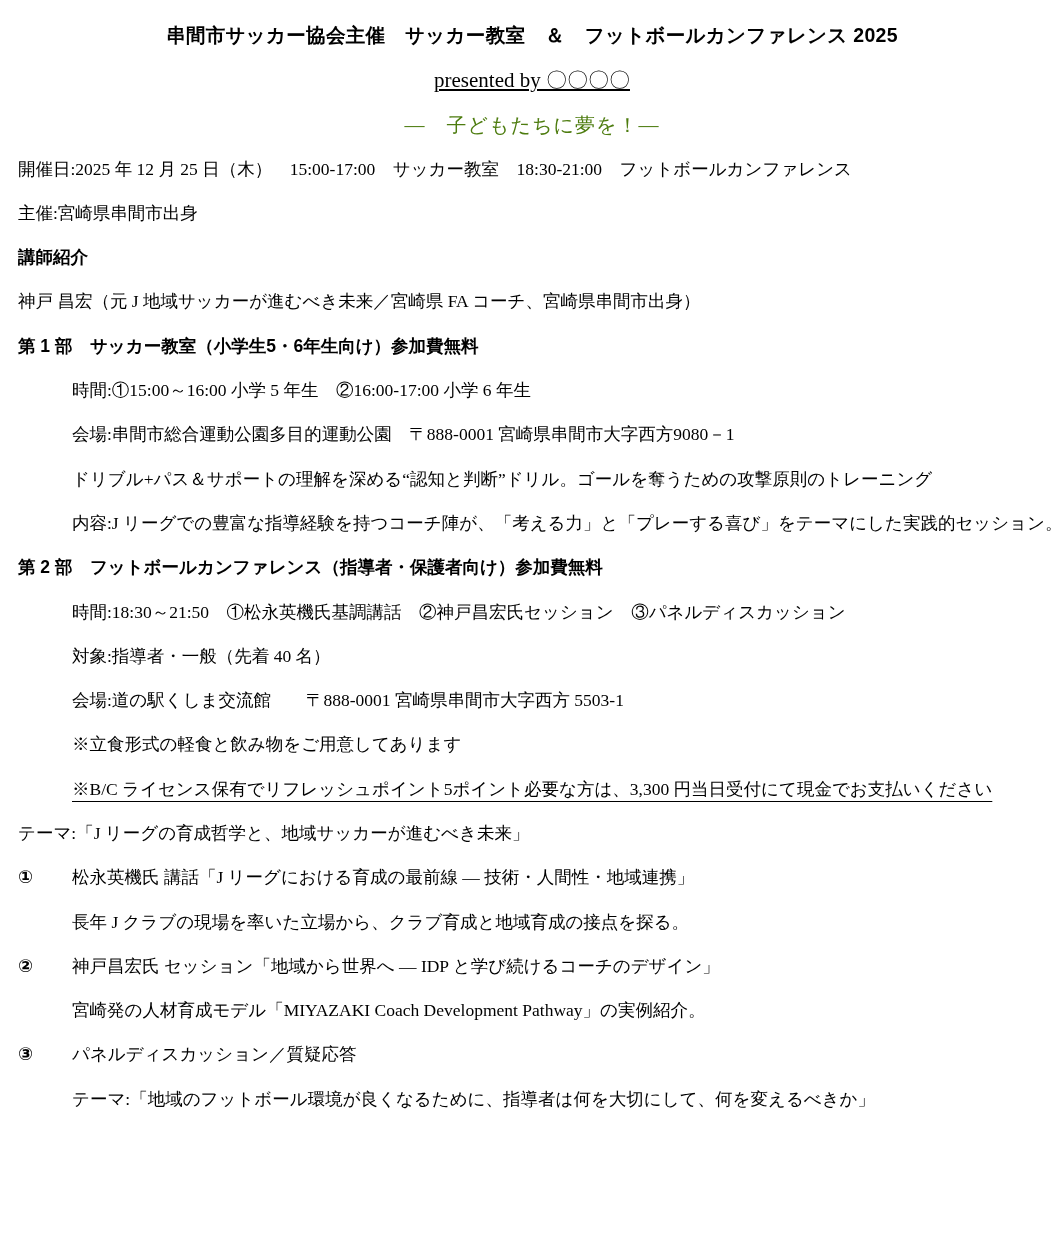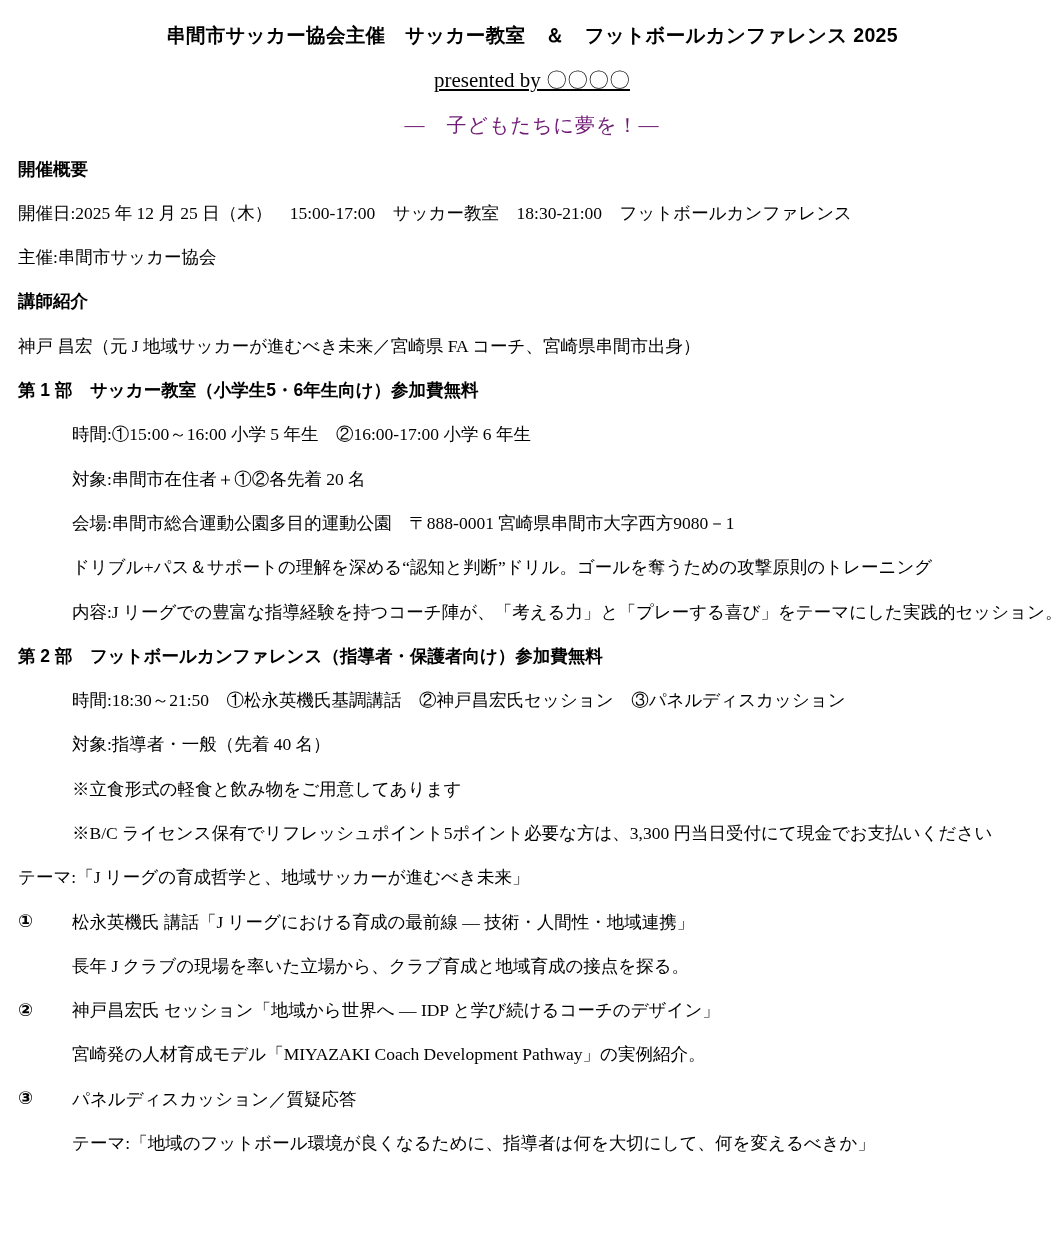--- a/index.html
+++ b/index.html
@@ -35,57 +35,57 @@
   }
   .presented-ln { font-size: 21px; text-decoration: underline; }
   .tagline-ln { font-size: 20px; letter-spacing: 1px; }
   .heading-ln {
     font-family: "Liberation Sans", "DejaVu Sans", sans-serif;
     font-weight: 700;
     font-size: 17.5px;
   }
   .indent { padding-left: 54px; }
   .underline-ln {
+    text-decoration: underline;
     text-decoration-thickness: 1px;
     text-underline-offset: 6px;
   }
   .marker {
     font-family: "Liberation Sans", "DejaVu Sans", sans-serif;
     font-weight: 700;
     font-size: 18px;
     flex: 0 0 54px;
     width: 54px;
   }
 </style>
 </head>
 <body>
 
 <div class="doc">
 
   <div class="ln center title-ln">串間市サッカー協会主催　サッカー教室　＆　フットボールカンファレンス 2025</div>
   <div class="ln center presented-ln">presented by 〇〇〇〇</div>
-  <div class="ln center tagline-ln" style="color: #701a75;">―　子どもたちに夢を！―</div>
+  <div class="ln center tagline-ln" style="color: #4d7c0f;">―　子どもたちに夢を！―</div>
 
-  <div class="ln heading-ln">開催概要</div>
   <div class="ln">開催日:2025 年 12 月 25 日（木）　15:00-17:00　サッカー教室　18:30-21:00　フットボールカンファレンス</div>
-  <div class="ln">主催:串間市サッカー協会</div>
+  <div class="ln">主催:宮崎県串間市出身</div>
 
   <div class="ln heading-ln">講師紹介</div>
   <div class="ln">神戸 昌宏（元 J 地域サッカーが進むべき未来／宮崎県 FA コーチ、宮崎県串間市出身）</div>
 
   <div class="ln heading-ln">第 1 部　サッカー教室（小学生5・6年生向け）参加費無料</div>
   <div class="ln indent">時間:①15:00～16:00 小学 5 年生　②16:00-17:00 小学 6 年生</div>
-  <div class="ln indent">対象:串間市在住者＋①②各先着 20 名</div>
   <div class="ln indent">会場:串間市総合運動公園多目的運動公園　〒888-0001 宮崎県串間市大字西方9080－1</div>
   <div class="ln indent">ドリブル+パス＆サポートの理解を深める“認知と判断”ドリル。ゴールを奪うための攻撃原則のトレーニング</div>
   <div class="ln indent">内容:J リーグでの豊富な指導経験を持つコーチ陣が、「考える力」と「プレーする喜び」をテーマにした実践的セッション。</div>
 
   <div class="ln heading-ln">第 2 部　フットボールカンファレンス（指導者・保護者向け）参加費無料</div>
   <div class="ln indent">時間:18:30～21:50　①松永英機氏基調講話　②神戸昌宏氏セッション　③パネルディスカッション</div>
   <div class="ln indent">対象:指導者・一般（先着 40 名）</div>
+  <div class="ln indent">会場:道の駅くしま交流館　　〒888-0001 宮崎県串間市大字西方 5503-1</div>
   <div class="ln indent">※立食形式の軽食と飲み物をご用意してあります</div>
   <div class="ln indent underline-ln">※B/C ライセンス保有でリフレッシュポイント5ポイント必要な方は、3,300 円当日受付にて現金でお支払いください</div>
 
   <div class="ln">テーマ:「J リーグの育成哲学と、地域サッカーが進むべき未来」</div>
 
   <div class="ln">
     <span class="marker">①</span>
     <span>松永英機氏 講話「J リーグにおける育成の最前線 ― 技術・人間性・地域連携」</span>
   </div>
   <div class="ln indent">長年 J クラブの現場を率いた立場から、クラブ育成と地域育成の接点を探る。</div>

